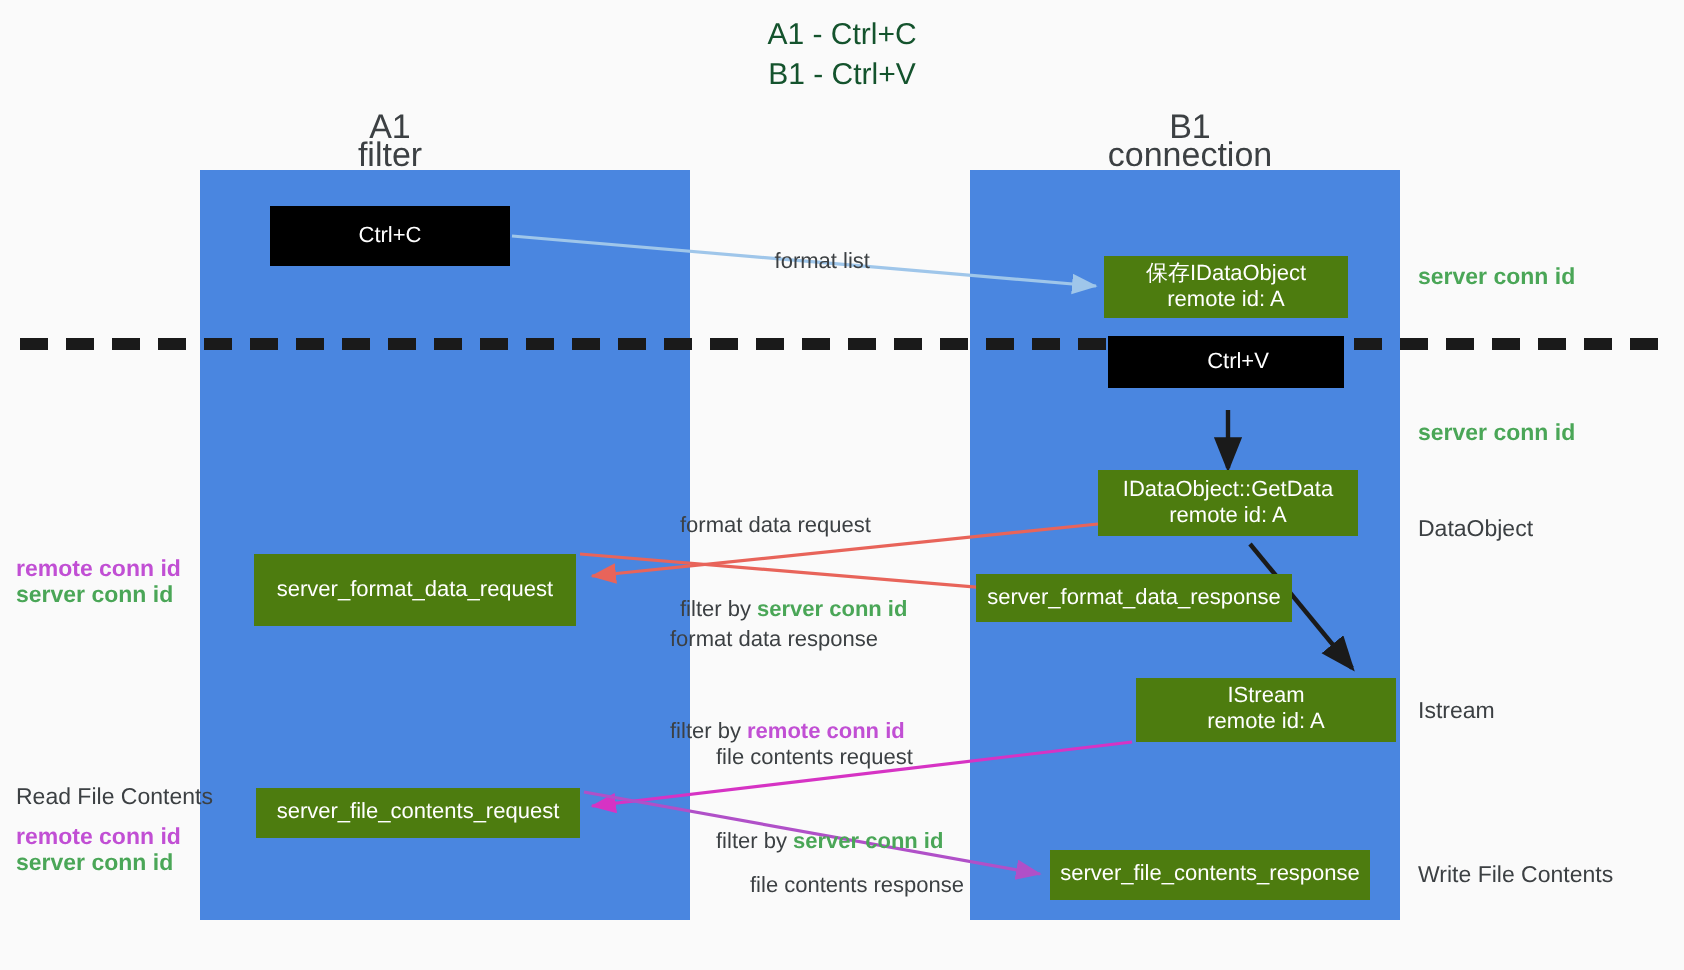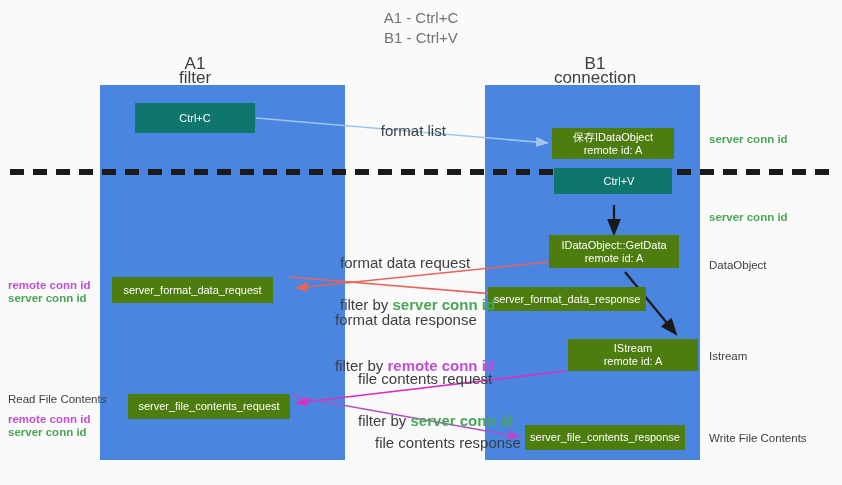--- a/index.html
+++ b/index.html
@@ -23,21 +23,21 @@
   }
   
   .title {
     position: absolute;
     left: 0;
     top: 8px;
     width: 842px;
     text-align: center;
     font-size: 15px;
     line-height: 20px;
-    color: #737373;
+    color: #14532d;
     white-space: pre;
   }
   
   .colhead {
     position: absolute;
     text-align: center;
     font-size: 17px;
     line-height: 14px;
     color: #3c4043;
     white-space: pre;
@@ -60,39 +60,39 @@
     display: flex;
     flex-direction: column;
     align-items: center;
     justify-content: center;
     text-align: center;
     color: #ffffff;
     font-size: 11px;
     line-height: 13px;
     white-space: pre;
   }
-  .node.green  { background: #0f766e; }
+  .node.green  { background: #000000; }
   .node.orange { background: #fcb košy; }
   .node.orange { background: #4d7c0f; }
 
   
   .ann {
     position: absolute;
     font-size: 11.5px;
     line-height: 14px;
     white-space: pre;
   }
   .ann.green   { color: #4aa657; font-weight: bold; }
   .ann.purple  { color: #c14fd4; font-weight: bold; }
   .ann.dark    { color: #3c4043; }
 
   
   .edgelabel {
     position: absolute;
-    font-size: 15px;
+    font-size: 11px;
     line-height: 14px;
     color: #3c4043;
     white-space: pre;
     text-align: center;
   }
   .edgelabel .g { color: #4aa657; font-weight: bold; }
   .edgelabel .p { color: #c14fd4; font-weight: bold; }
 
   svg.overlay {
     position: absolute;
@@ -163,21 +163,21 @@
 
   <div class="node green" style="left:554px; top:168px; width:118px; height:26px;padding-left:12px;">
     <span>Ctrl+V</span>
   </div>
 
   <div class="node orange" style="left:549px; top:235px; width:130px; height:33px;">
     <span>IDataObject::GetData</span>
     <span>remote id: A</span>
   </div>
 
-  <div class="node orange" style="left:112px; top:277px; width:161px; height:26px;">
+  <div class="node orange" style="left:127px; top:277px; width:161px; height:36px;">
     <span>server_format_data_request</span>
   </div>
 
   <div class="node orange" style="left:488px; top:287px; width:158px; height:24px;">
     <span>server_format_data_response</span>
   </div>
 
   <div class="node orange" style="left:568px; top:339px; width:130px; height:32px;">
     <span>IStream</span>
     <span>remote id: A</span>

